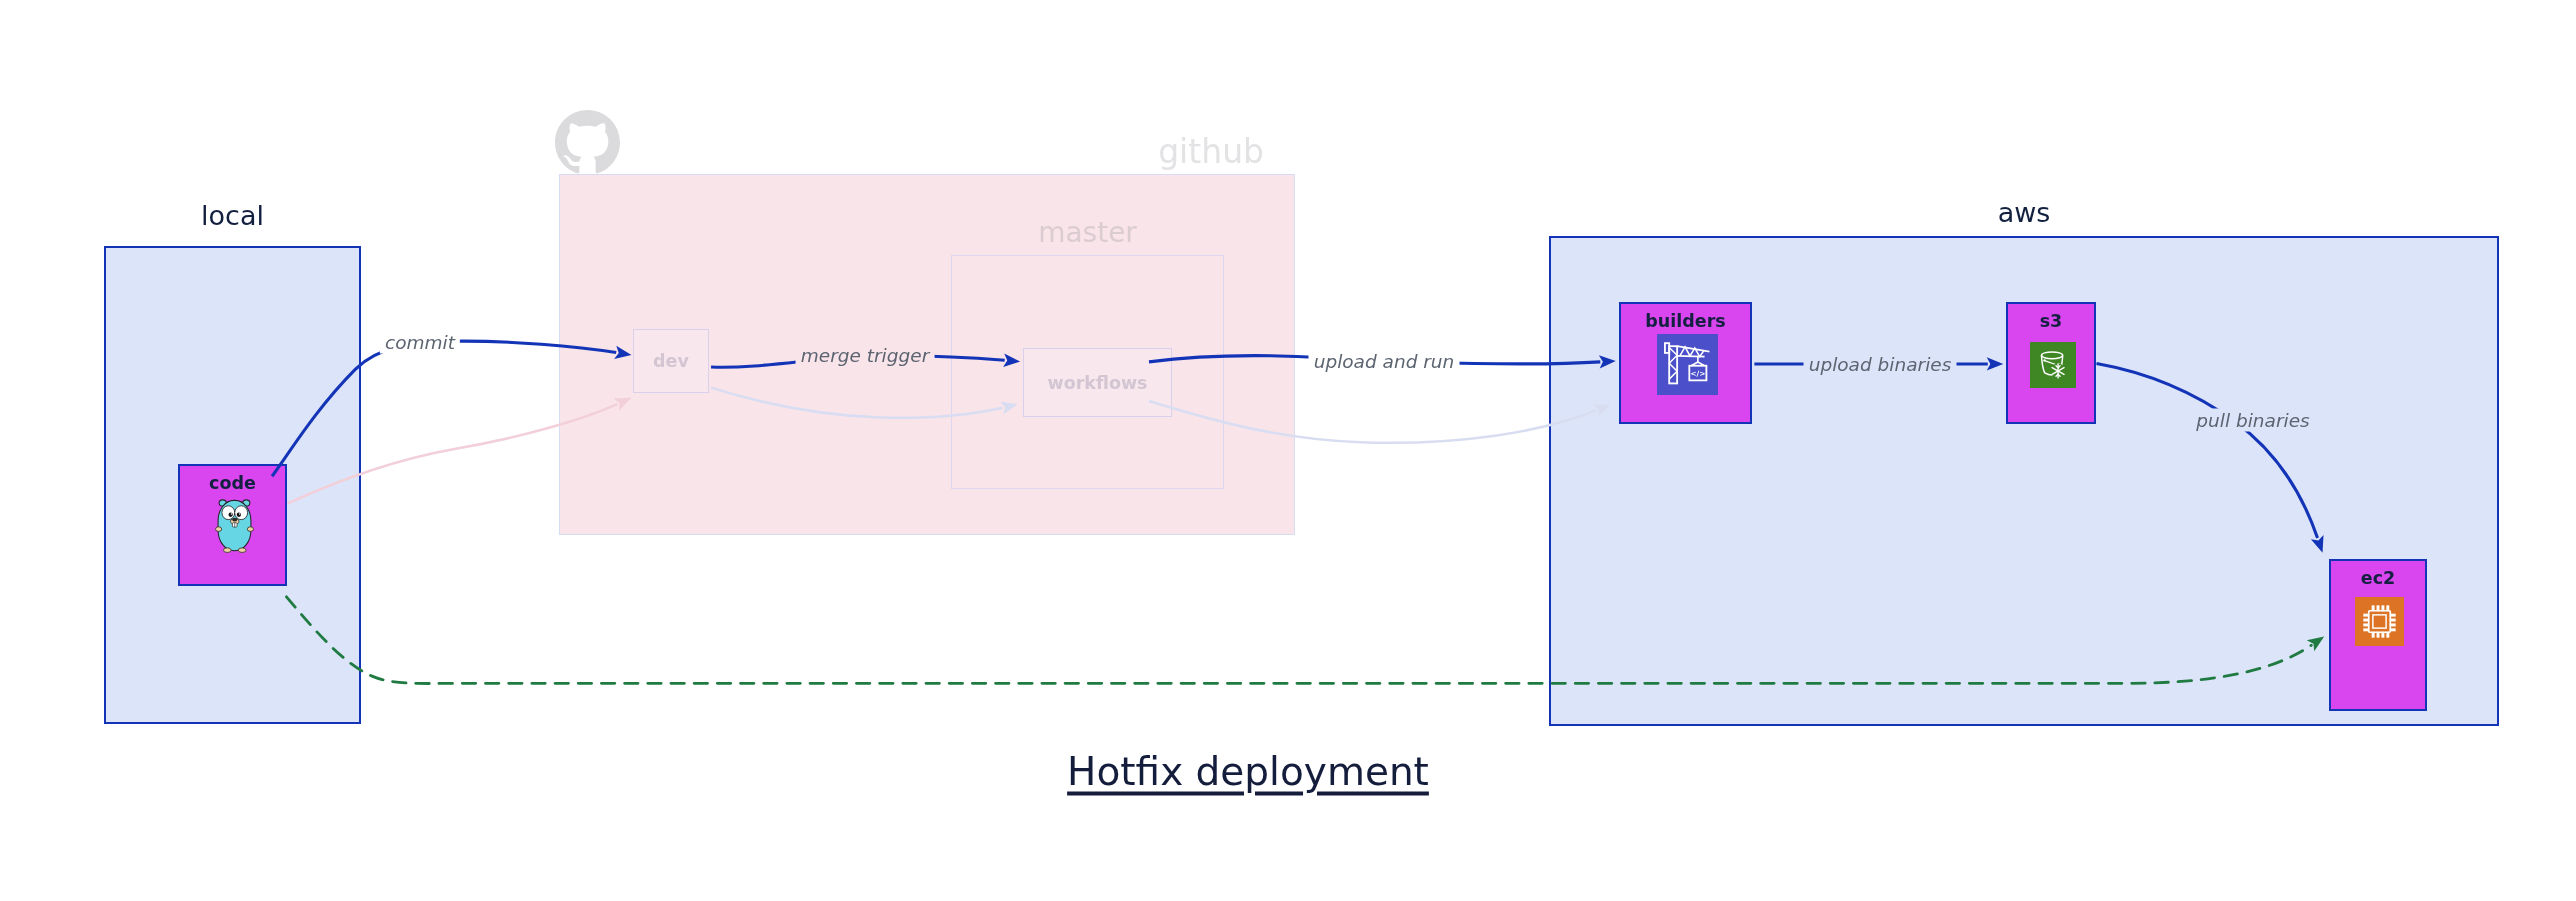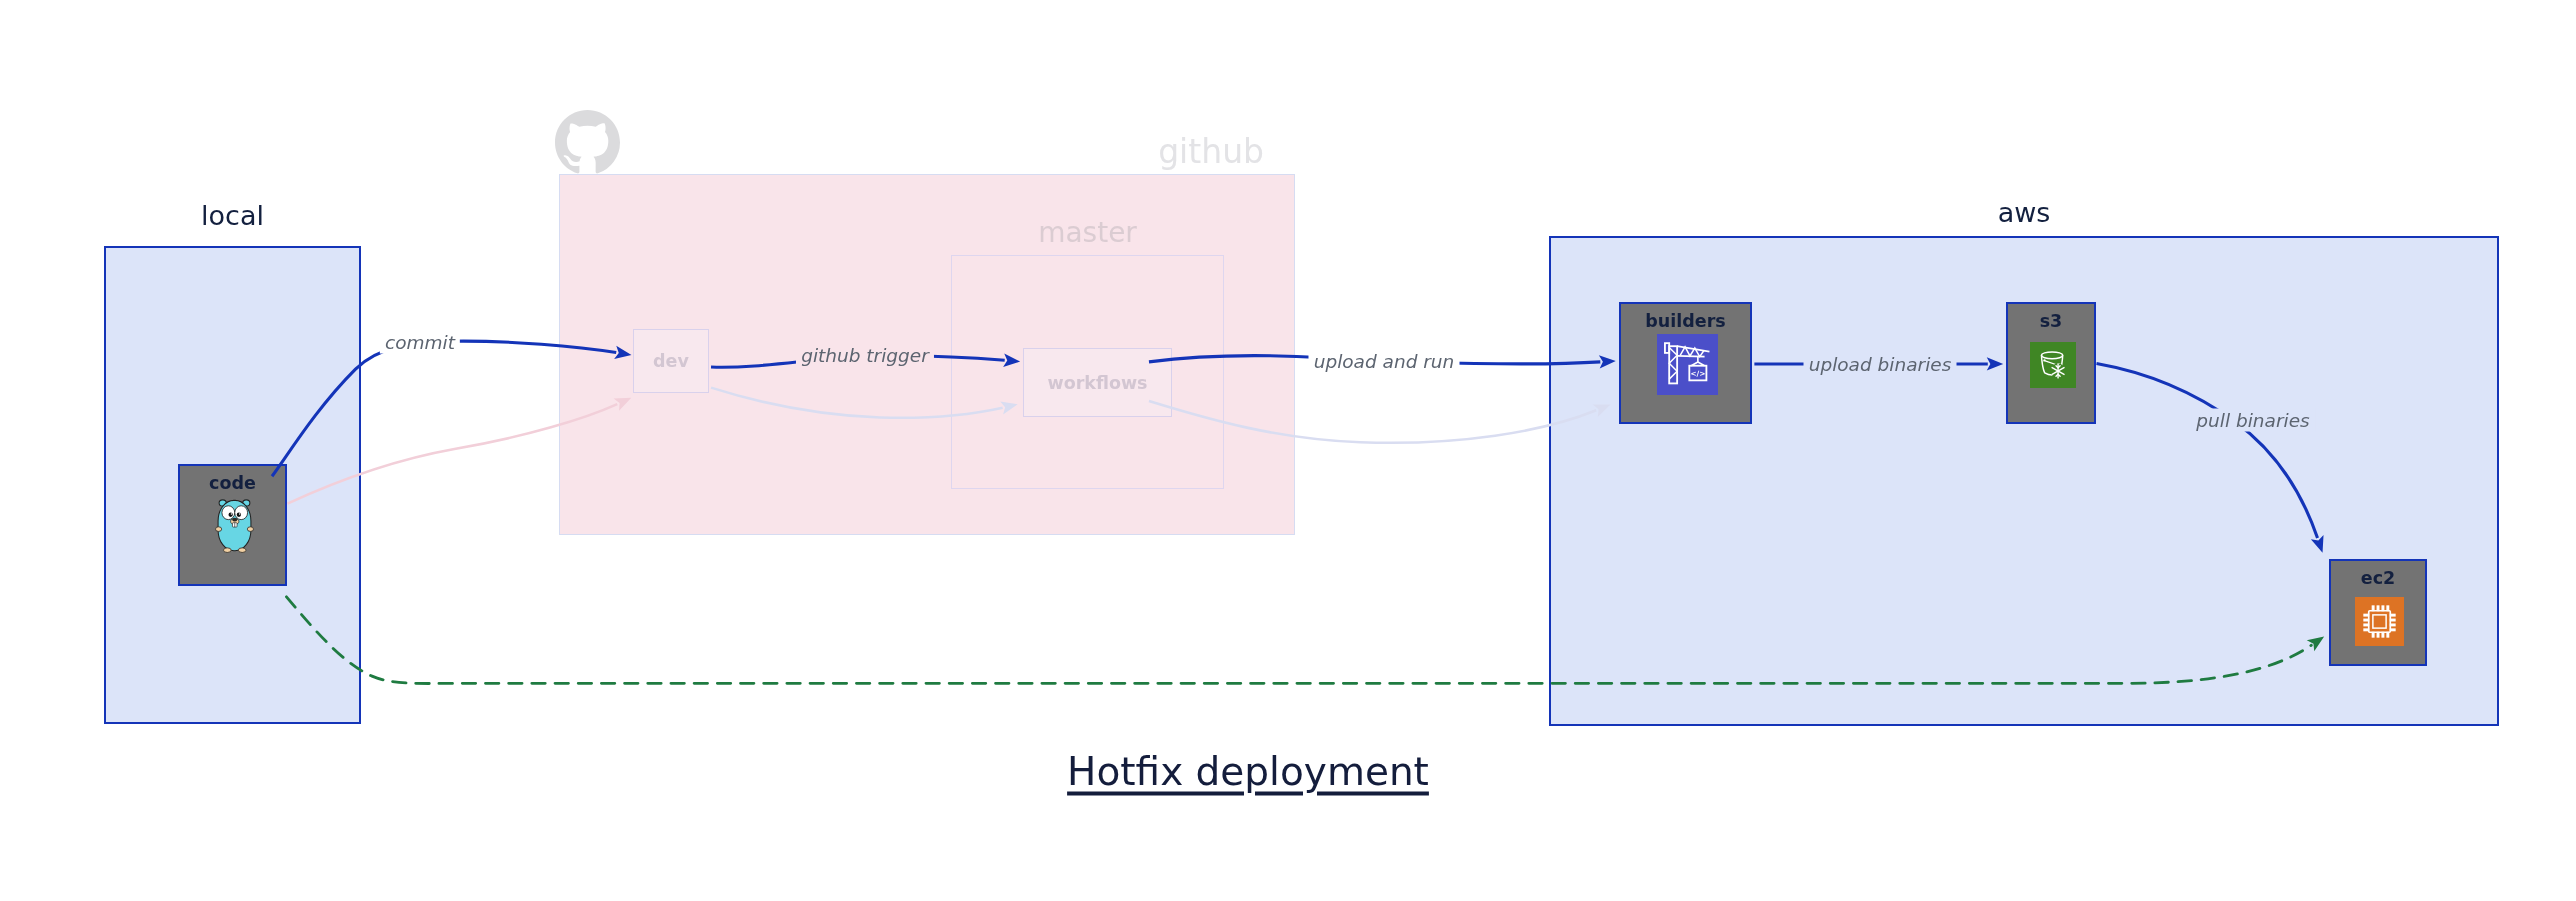--- a/index.html
+++ b/index.html
@@ -14,28 +14,28 @@
   .r-aws{left:1549px;top:236px;width:950px;height:490px;background:#dce4f9;border:2.6px solid #1434b8;z-index:1;}
 
   .region-label{position:absolute;text-align:center;font-size:27px;color:#13203f;z-index:3;}
   .lbl-local{left:104px;top:200px;width:257px;}
   .lbl-aws{left:1549px;top:197px;width:950px;}
   .lbl-github{left:580px;top:132px;width:684px;text-align:right;font-size:33px;color:#e3e3e6;}
   .lbl-master{left:951px;top:216px;width:273px;font-size:28px;color:#dbccd2;}
 
   
   .node{position:absolute;box-sizing:border-box;z-index:5;}
-  .node-active{background:#737373;border:2.6px solid #1434b8;}
+  .node-active{background:#d946ef;border:2.6px solid #1434b8;}
   .node-faded{background:#f8e8ee;border:1.5px solid #d9d1ec;display:flex;align-items:center;justify-content:center;}
   .n-code{left:178px;top:464px;width:109px;height:122px;}
   .n-dev{left:633px;top:329px;width:76px;height:64px;}
   .n-workflows{left:1023px;top:348px;width:149px;height:69px;}
   .n-builders{left:1619px;top:302px;width:133px;height:122px;}
   .n-s3{left:2006px;top:302px;width:90px;height:122px;}
-  .n-ec2{left:2329px;top:559px;width:98px;height:107px;}
+  .n-ec2{left:2329px;top:559px;width:98px;height:152px;}
 
   .nlabel{font-weight:bold;font-size:17.5px;color:#13203f;text-align:center;width:100%;
     position:absolute;top:7.2px;left:0;}
   .nlabel-faded{font-weight:bold;font-size:17.5px;color:#d3c6d2;text-align:center;}
 
   .nicon{position:absolute;}
   .ic-gopher{left:35px;top:30px;width:39px;height:57px;}
   .ic-builders{left:36px;top:30px;width:61px;height:61px;}
   .ic-s3{left:22px;top:38px;width:46px;height:46px;}
   .ic-ec2{left:24px;top:36px;width:49px;height:49px;}
@@ -210,21 +210,21 @@
     <path d="M 2230 702 C 2330 689, 2450 687, 2570 694 C 2760 705, 2980 710, 3106 702" fill="none" stroke="#1434b8" stroke-width="6" marker-end="url(#ab)"></path>
 
     <path d="M 3405 706 L 3858 706" fill="none" stroke="#1434b8" stroke-width="6" marker-end="url(#ab)"></path>
 
     <path d="M 4069 705 C 4165 722, 4258 760, 4338 818 C 4426 882, 4472 968, 4498 1044" fill="none" stroke="#1434b8" stroke-width="6" marker-end="url(#ab)"></path>
 
     <path d="M 556 1158 C 618 1232, 668 1288, 722 1312 C 762 1329, 818 1326, 880 1326 L 4120 1326 C 4270 1326, 4400 1310, 4486 1252" fill="none" stroke="#1f7b41" stroke-width="5.5" stroke-dasharray="26 19" stroke-linecap="round" marker-end="url(#ag)"></path>
   </svg>
 
   <div class="elbl bg-white el-commit">commit</div>
-  <div class="elbl bg-pink  el-merge">github trigger</div>
+  <div class="elbl bg-pink  el-merge">merge trigger</div>
   <div class="elbl bg-white el-uploadrun">upload and run</div>
   <div class="elbl bg-blue  el-uploadbin">upload binaries</div>
   <div class="elbl bg-blue  el-pullbin">pull binaries</div>
 
   <div class="title">Hotfix deployment</div>
 
 </div>
 
 
 </body></html>

